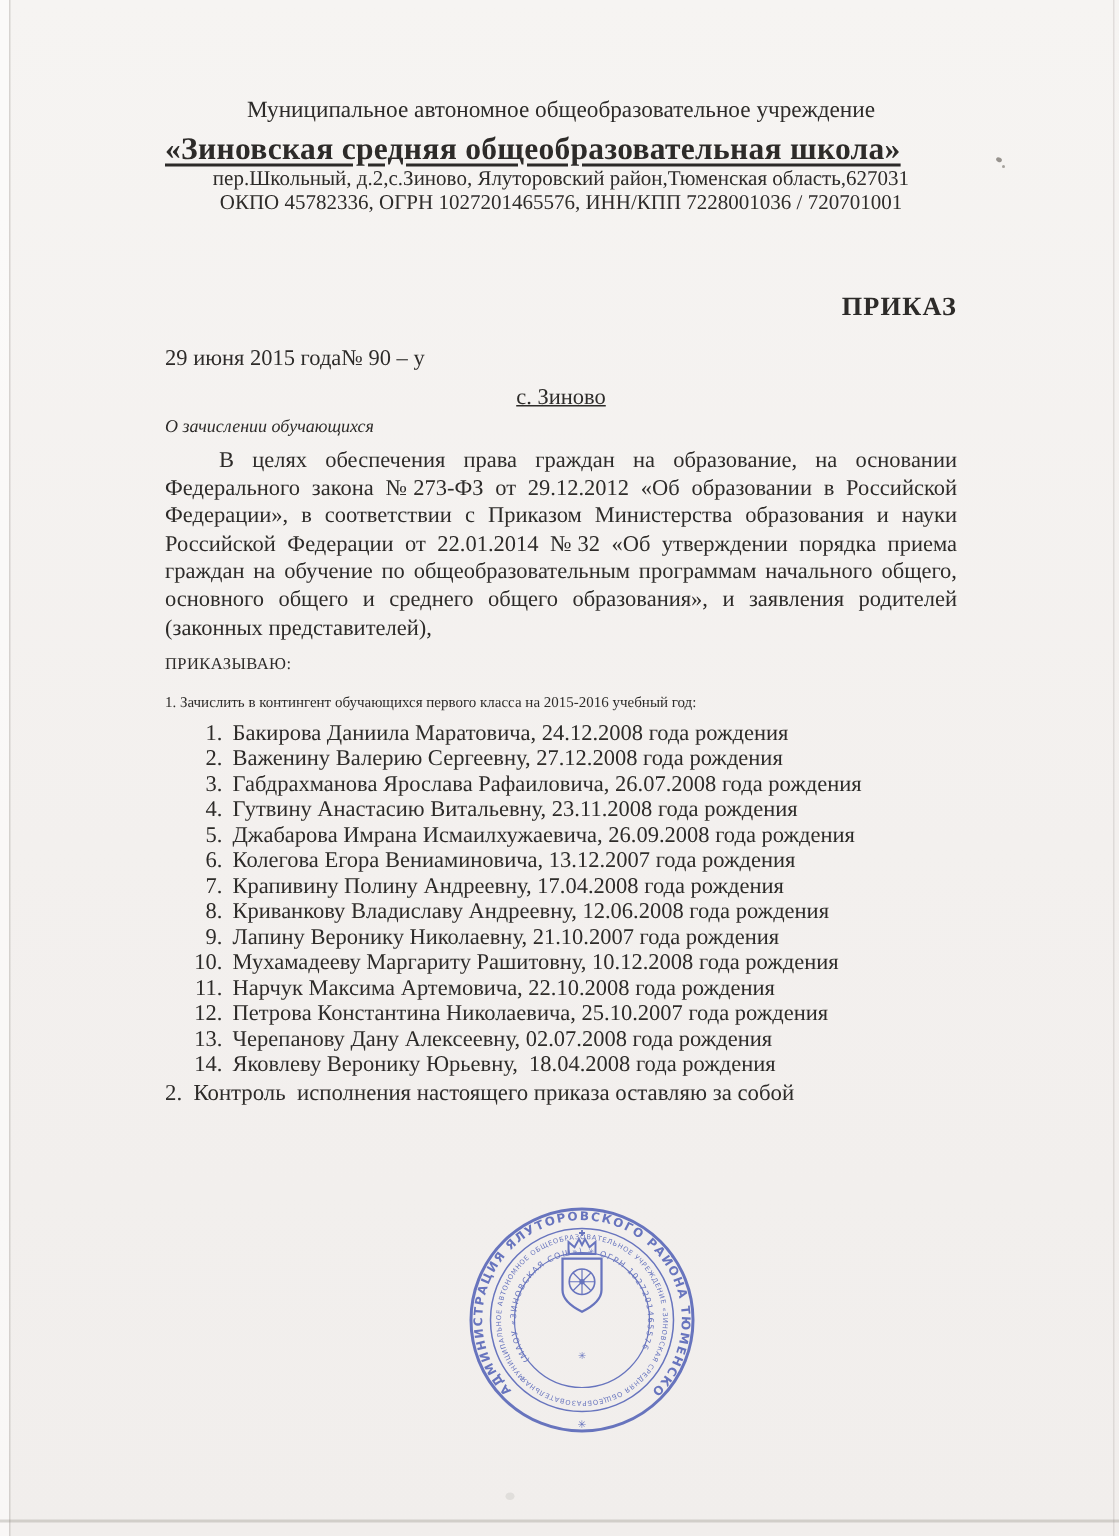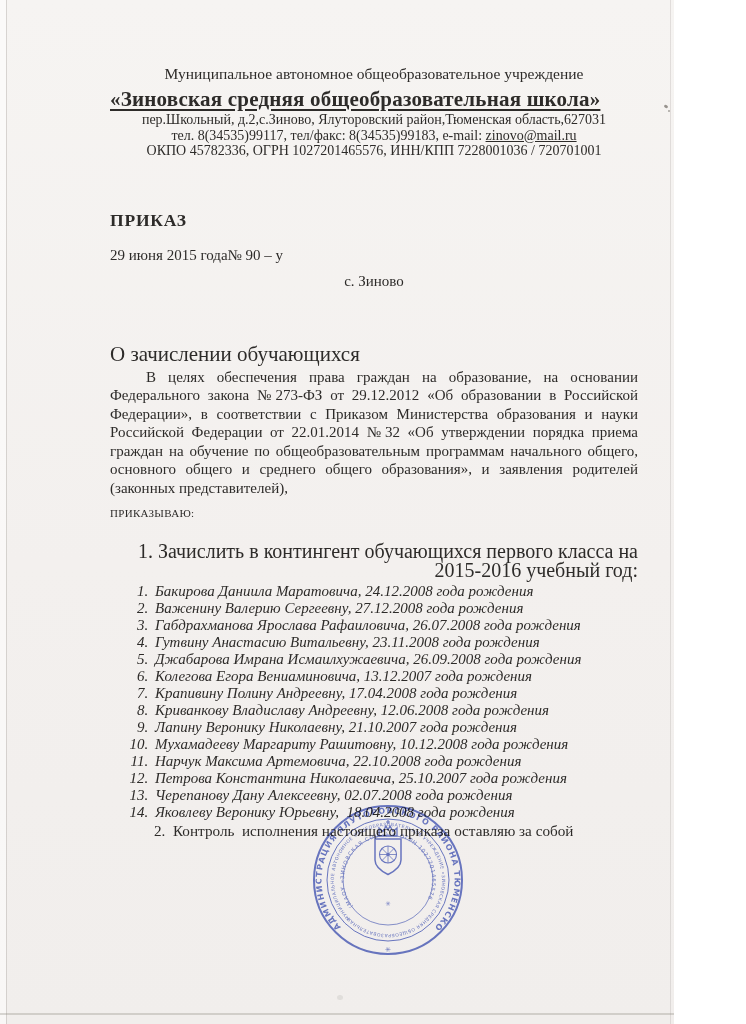--- a/index.html
+++ b/index.html
@@ -1,17 +1,17 @@
 <!DOCTYPE html>
 <html><head>
 <meta charset="utf-8">
 <style>
   html,body { margin:0; padding:0; }
   .page {
-    position:relative; width:674px; height:1024px; overflow:hidden;
+    position:relative; width:746px; height:1024px; overflow:hidden;
     background:linear-gradient(180deg,#f6f4f2 0%, #f3f0ee 55%, #f1eeec 100%);
     font-family:"Liberation Serif", serif; color:#2d2b29;
   }
   .edge-left   { position:absolute; left:6px; top:0; bottom:0; width:1px; background:rgba(165,160,154,.38); }
   .edge-left2  { position:absolute; left:0; top:0; bottom:0; width:6px; background:rgba(255,255,255,.55); }
   .edge-right  { position:absolute; right:3px; top:0; bottom:0; width:1px; background:rgba(175,170,164,.30); }
   .edge-bottom { position:absolute; left:0; right:0; bottom:9px; height:2px; background:rgba(150,145,138,.35); }
   .speck { position:absolute; background:#6f6a64; border-radius:50%; }
   .speck.s1 { left:664px; top:105px; width:4px; height:3px; transform:rotate(30deg); opacity:.7; }
   .speck.s2 { left:668px; top:110px; width:2px; height:2px; opacity:.6; }
@@ -19,30 +19,30 @@
 
   .doc { position:absolute; left:110px; top:64px; width:528px; }
 
   .org-type { font-size:15.5px; line-height:20px; text-align:center; }
   .org-name { font-size:21px; line-height:26px; font-weight:bold; text-align:left; white-space:nowrap;
               text-decoration:underline; text-underline-offset:3px; margin-top:2px; letter-spacing:.2px; }
   .addr { font-size:14px; line-height:15.5px; text-align:center; }
   .addr:first-of-type { margin-top:2px; }
   .u { text-decoration:underline; }
 
-  .title { font-size:17.5px; line-height:20px; font-weight:bold; text-align:left; letter-spacing:.8px; margin-top:51px; }
+  .title { font-size:17.5px; line-height:20px; font-weight:bold; text-align:right; letter-spacing:.8px; margin-top:51px; }
   .date-row { display:flex; font-size:15px; line-height:19px; margin-top:16px; padding-right:10px; }
-  .place { font-size:15px; line-height:19px; text-align:center; margin-top:7px; }
-  .subject { font-size:21px; line-height:19px; margin-top:54px; }
+  .place { font-size:15px; line-height:19px; text-align:center; margin-top:7px;text-decoration:underline; }
+  .subject { font-size:12px; line-height:19px; font-style:italic; }
   .preamble { font-size:15px; line-height:18.6px; text-align:justify; text-indent:36px; margin:4px 0 0 0; }
   .resolution { font-size:11px; line-height:19px; text-align:left; margin-top:6px; letter-spacing:.3px; }
-  .item1 { font-size:20px; line-height:19px; margin-top:19px;text-align:right; }
-  ol.students { margin:3px 0 0 0; padding-left:42px; font-size:15px; line-height:17px;font-style:italic; }
+  .item1 { font-size:10px; line-height:19px; margin-top:6px; }
+  ol.students { margin:3px 0 0 0; padding-left:42px; font-size:15px; line-height:17px; }
   ol.students li { padding-left:3px; white-space:pre-wrap; }
-  .item2 { font-size:15.2px; line-height:19px; margin-top:0; white-space:pre-wrap;margin-left:44px; }
+  .item2 { font-size:15.2px; line-height:19px; margin-top:0; white-space:pre-wrap; }
 
   .sig-row { display:flex; align-items:flex-end; margin-top:49px; margin-left:47px; font-size:15.5px; line-height:19px; }
   .sig-line { position:relative; display:inline-block; width:74px; height:19px; margin-left:12px;
               border-bottom:1px solid #4a4845; }
   .sig-line svg { position:absolute; left:28px; top:-22px; overflow:visible; }
   .sig-name { margin-left:6px; }
 
   .stamp { position:absolute; left:310px; top:802px; width:156px; height:156px;
            mix-blend-mode:multiply; opacity:.82; }
   .stamp text { font-family:"DejaVu Sans", sans-serif; fill:#4c5fc2; }
@@ -59,21 +59,20 @@
   <div class="edge-bottom"></div>
   <div class="speck s1"></div>
   <div class="speck s2"></div>
   <div class="speck s3"></div>
 
   <div class="doc">
 
     <div class="org-type">Муниципальное автономное общеобразовательное учреждение</div>
     <div class="org-name">«Зиновская средняя общеобразовательная школа»</div>
     <div class="addr">пер.Школьный, д.2,с.Зиново, Ялуторовский район,Тюменская область,627031</div>
-    <div class="addr"><span>тел. 8(34535)99117, тел/факс: 8(34535)99183, e-mail: </span><span class="u">zinovo@mail.ru</span></div>
     <div class="addr">ОКПО 45782336, ОГРН 1027201465576, ИНН/КПП 7228001036 / 720701001</div>
 
     <div class="title">ПРИКАЗ</div>
 
     <div class="date-row">
       <span>29 июня 2015 года</span>
       <span>№ 90 – у</span>
     </div>
 
     <div class="place">с. Зиново</div>

